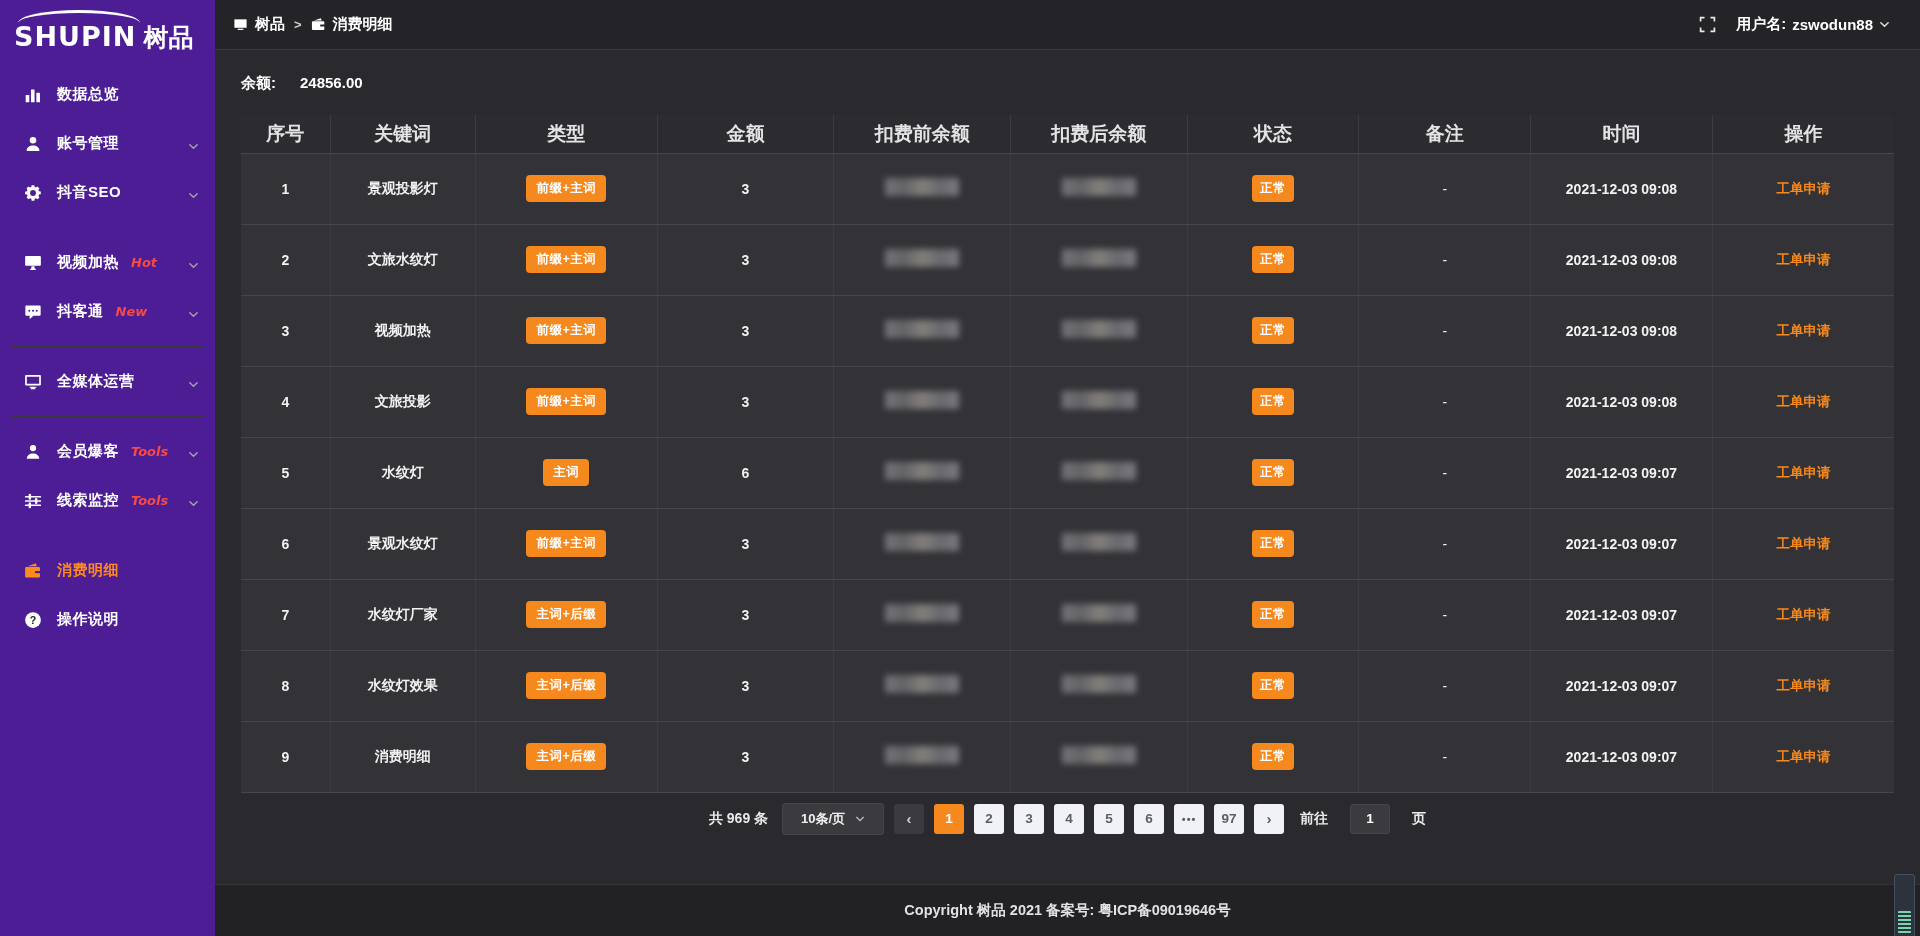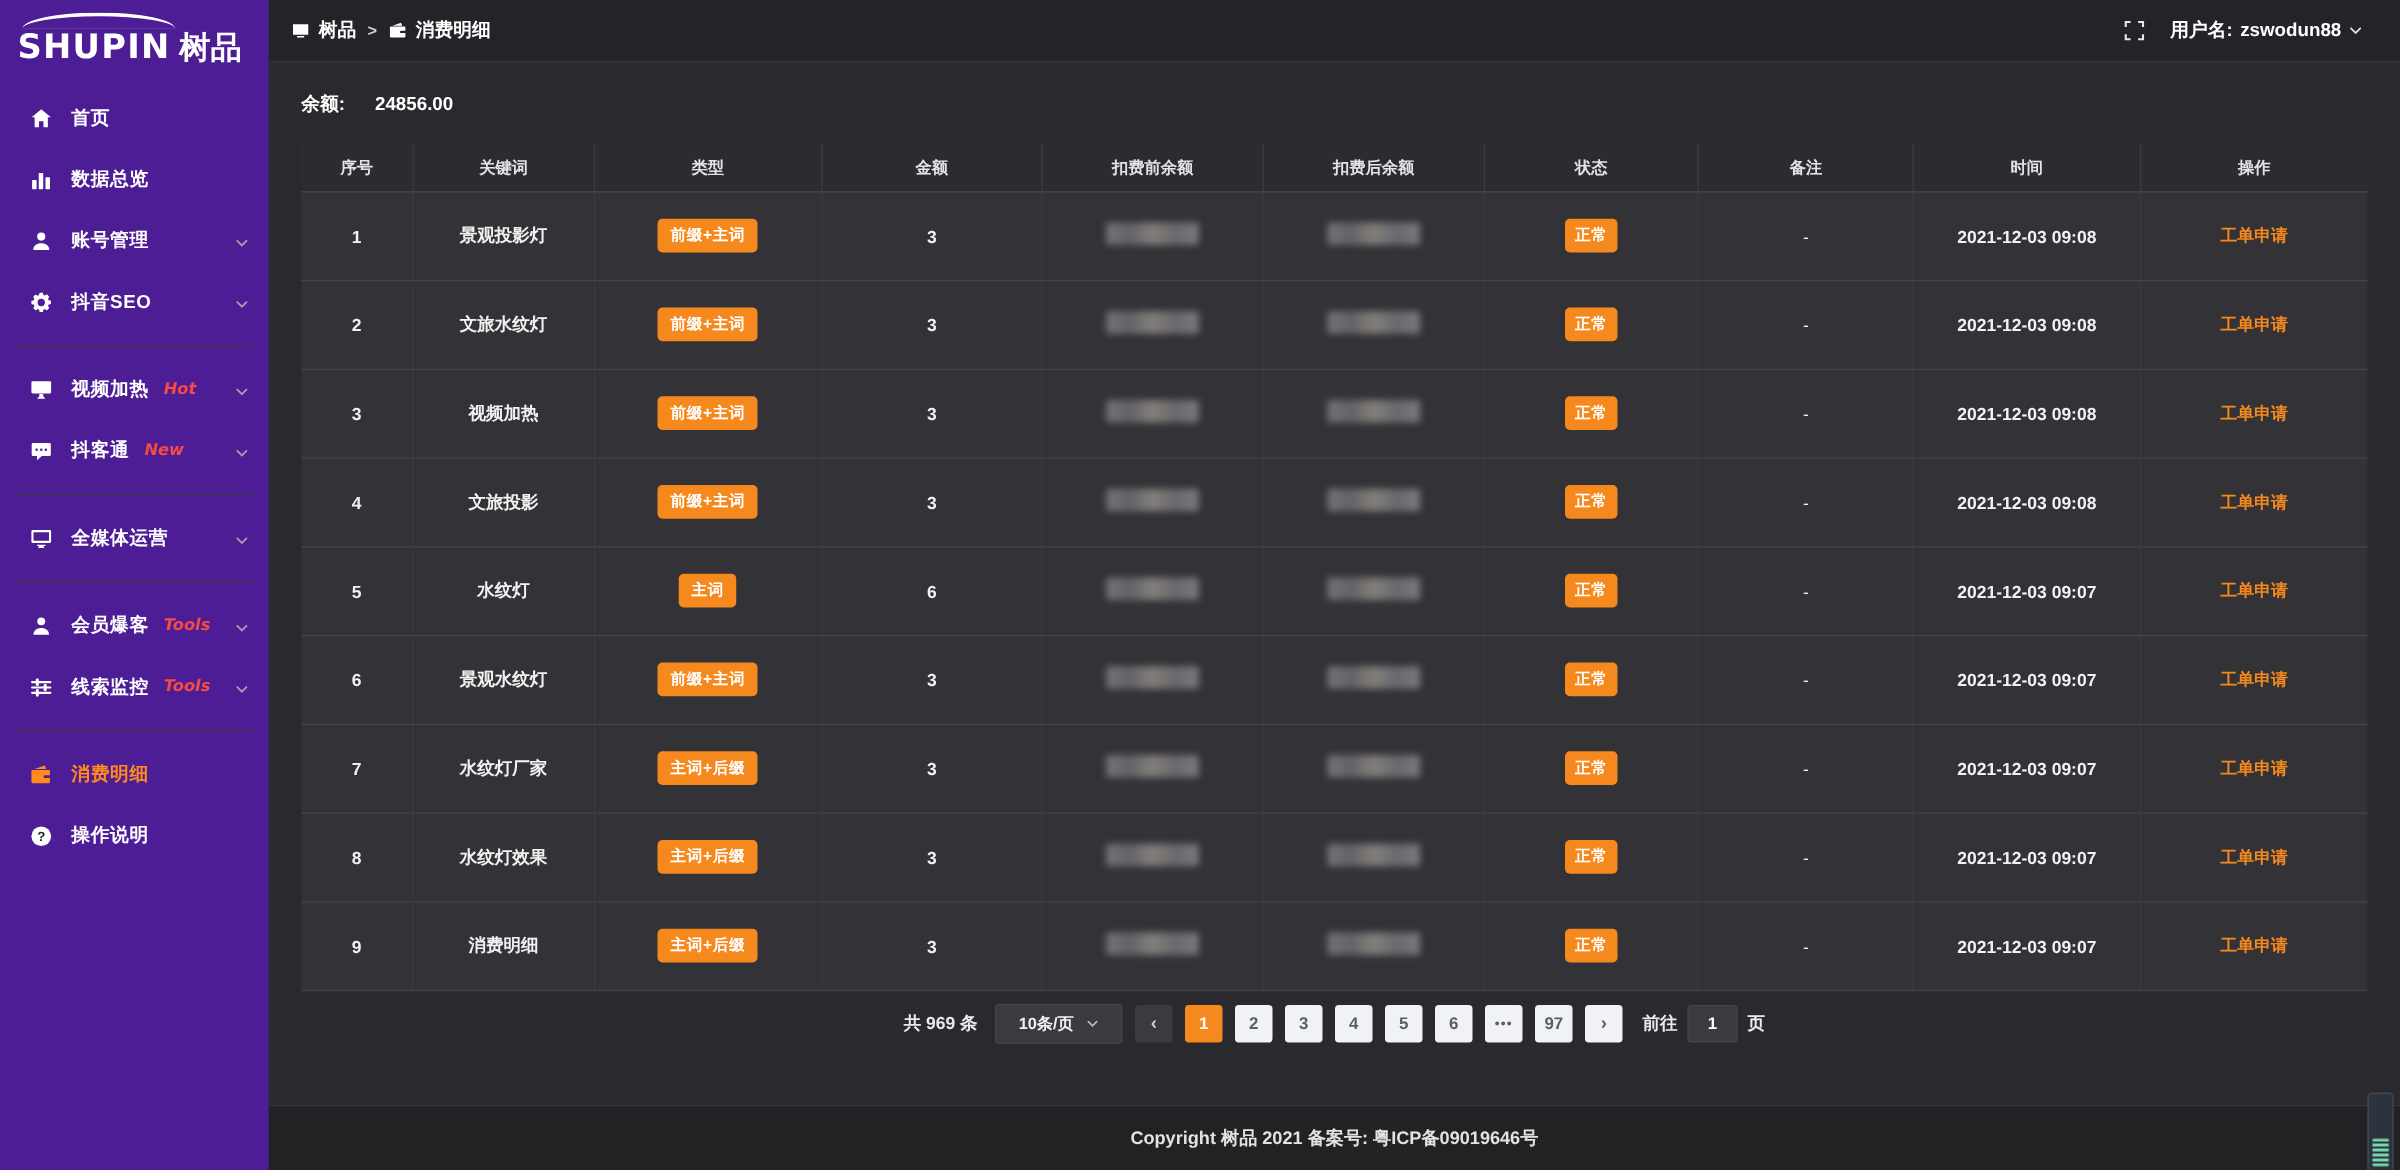--- a/index.html
+++ b/index.html
@@ -42,21 +42,21 @@
   .user-box { display:flex; align-items:center; gap:6px; cursor:pointer; }
   .user-text { font-size:15px; font-weight:600; color:#fff; }
   .user-chevron { width:11px; height:11px; color:#ddd; display:inline-flex; }
 
   
   .content { flex:1; padding:24px 26px 0 26px; overflow:hidden; }
   .balance-line { font-size:15px; font-weight:700; color:#fff; }
   .balance-line .bal-value { margin-left:24px; font-weight:800; }
 
   table.data { width:100%; border-collapse:collapse; margin-top:22px; table-layout:fixed; }
-  table.data th { background:#2b2b30; height:38px; font-size:13px; font-weight:700; color:#e3e3e6;
+  table.data th { background:#2b2b30; height:38px; font-size:19px; font-weight:700; color:#e3e3e6;
                   border-right:1px solid #3c3c41; border-bottom:1px solid #47474c; }
   table.data th:last-child { border-right:none; }
   table.data td { background:#323237; height:71px; text-align:center; font-size:14px; color:#f2f2f2;
                   border-right:1px solid #3b3b40; border-bottom:1px solid #45454a; }
   table.data td:last-child { border-right:none; }
   td.c-no, td.c-amount { font-weight:700; font-size:14.5px; }
   td.c-keyword { font-weight:700; font-size:14.5px; }
   td.c-time { font-weight:700; font-size:14.5px; }
   td.c-note { color:#e0e0e0; }
   .type-badge, .status-badge { display:inline-block; background:#f6891e; color:#fff; font-weight:700;
@@ -74,21 +74,21 @@
              display:flex; align-items:center; justify-content:center; gap:10px; padding:0 10px;
              color:#f0f0f0; font-size:13px; font-weight:600; cursor:pointer; }
   .pg-size .sel-chevron { width:10px; height:10px; color:#bbb; display:inline-flex; }
   .pg-btn { min-width:30px; height:30px; border-radius:3px; display:flex; align-items:center; justify-content:center;
             font-size:13.5px; font-weight:700; cursor:pointer; padding:0 6px; }
   .pg-prev { background:#3a3a3f; color:#cfcfcf; font-size:15px; }
   .pg-page { background:#f0f2f5; color:#5a5e66; }
   .pg-page.active { background:#f6891e; color:#fff; }
   .pg-ellipsis { background:#f0f2f5; color:#5a5e66; letter-spacing:1px; font-size:11px; }
   .pg-next { background:#f0f2f5; color:#5a5e66; font-size:15px; }
-  .pg-goto { display:flex; align-items:center; gap:8px; margin-left:6px; font-size:14px; color:#eaeaea; font-weight:600; }
+  .pg-goto { display:flex; align-items:center; gap:22px; margin-left:6px; font-size:14px; color:#eaeaea; font-weight:600; }
   .pg-input { width:40px; height:30px; background:#3a3a3f; border:1px solid #45454a; border-radius:3px;
               color:#fff; text-align:center; font-size:13.5px; font-weight:700; font-family:inherit; }
 
   
   .footer { height:52px; flex-shrink:0; background:#222225; border-top:1px solid #343438;
             display:flex; align-items:center; justify-content:center; }
   .footer-text { font-size:14.5px; color:#e2e2e2; font-weight:600; }
 
   
   .float-widget { position:fixed; right:5px; bottom:0; width:21px; height:62px; background:#2c333d;
@@ -103,28 +103,20 @@
 
   <aside class="sidebar">
     <div class="logo">
       <div class="logo-arc"></div>
       <div class="logo-row">
         <span class="logo-en">SHUPIN</span>
         <span class="logo-cn">树品</span>
       </div>
     </div>
     <nav class="menu">
-        <div class="menu-item">
-          <span class="mi-icon">
-            <svg viewBox="0 0 16 16" fill="currentColor">
-              <path d="M8 1.3 14.8 7h-2.1v7H9.6v-4.2H6.4V14H3.3V7H1.2z"></path>
-            </svg>
-          </span>
-          <span class="mi-label">首页</span>
-        </div>
         <div class="menu-item">
           <span class="mi-icon">
             <svg viewBox="0 0 16 16" fill="currentColor">
               <rect x="1.5" y="8" width="3.2" height="6.5" rx=".5"></rect>
               <rect x="6.2" y="3" width="3.2" height="11.5" rx=".5"></rect>
               <rect x="11" y="6" width="3.2" height="8.5" rx=".5"></rect>
             </svg>
           </span>
           <span class="mi-label">数据总览</span>
         </div>

